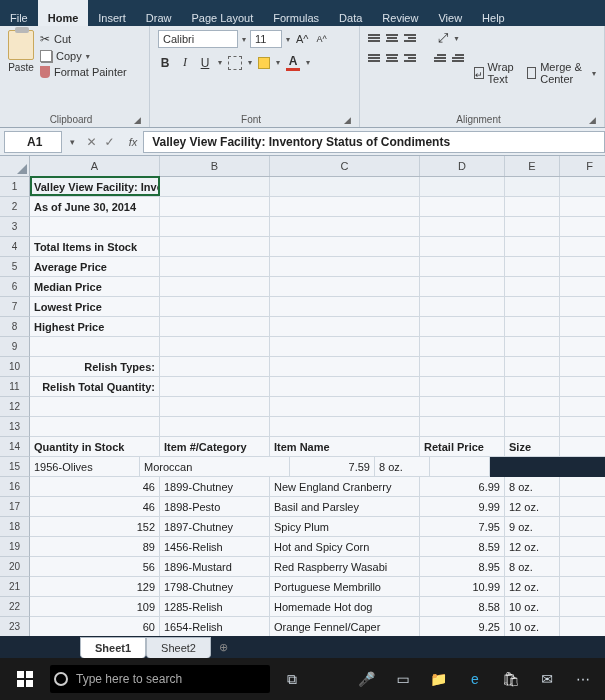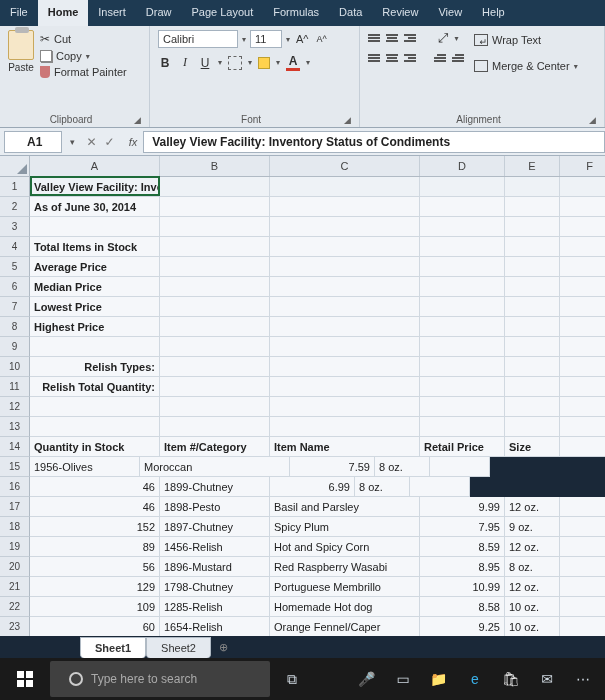--- a/index.html
+++ b/index.html
@@ -1,20 +1,20 @@
 <!DOCTYPE html>
 <html><head>
 <meta charset="utf-8">
 <style>
 * { box-sizing: border-box; margin: 0; padding: 0; font-family: 'Segoe UI', Tahoma, sans-serif; }
 body { width: 605px; height: 700px; background: #1a2838; overflow: hidden; position: relative; }
 
 
 .tab-bar { background: #1e3a52; display: flex; height: 26px; align-items: stretch; font-size: 11px; color: #d8e0e8; }
-.tab { padding: 6px 10px; cursor: pointer; }
+.tab { padding: 12px 10px; cursor: pointer; }
 .tab.active { background: #e8edf2; color: #222; font-weight: 600; }
 
 
 .ribbon { background: #e4e9ee; height: 102px; display: flex; border-bottom: 1px solid #9aa8b5; }
 .ribbon-group { border-right: 1px solid #c5ced7; padding: 4px 8px 2px 8px; display: flex; flex-direction: column; justify-content: space-between; }
 .group-label { font-size: 10px; color: #555; text-align: center; padding-top: 2px; }
 .group-body { flex: 1; display: flex; }
 
 .paste-col { display: flex; flex-direction: column; align-items: center; justify-content: flex-start; padding-right: 6px; }
 .paste-icon { width: 26px; height: 30px; background: #f6e7c8; border: 1px solid #c9a85c; border-radius: 2px; position: relative; }
@@ -87,21 +87,21 @@
 
 
 .sheet-tabs { position: absolute; bottom: 42px; left: 80px; display: flex; font-size: 11px; }
 .st { padding: 4px 14px; background: #e4e9ef; border: 1px solid #b0bac4; border-bottom: none; border-radius: 0 0 4px 4px; color: #333; cursor: pointer; }
 .st.active { background: #fff; font-weight: 600; }
 .st.add { background: transparent; border: none; color: #888; padding: 4px 8px; }
 
 
 .taskbar { position: absolute; bottom: 0; left: 0; right: 0; height: 42px; background: #1a1a1a; display: flex; align-items: center; padding: 0 8px; gap: 8px; }
 .win-btn { width: 34px; height: 34px; display: flex; align-items: center; justify-content: center; color: #fff; font-size: 16px; cursor: pointer; }
-.search-box { flex: 0 0 220px; height: 36px; background: #404040; border-radius: 2px; display: flex; align-items: center; padding: 0 19px; color: #aaa; font-size: 12px; gap: 8px; }
+.search-box { flex: 0 0 220px; height: 28px; background: #000000; border-radius: 2px; display: flex; align-items: center; padding: 0 4px; color: #aaa; font-size: 12px; gap: 8px; }
 .circle { width: 14px; height: 14px; border: 2px solid #ccc; border-radius: 50%; }
 .tb-icon { width: 28px; height: 28px; display: flex; align-items: center; justify-content: center; cursor: pointer; color: #cfd8e0; font-size: 14px; }
 .tb-spacer { flex: 1; }
 .edge { color: #3ab0e8; }
 .store { color: #e8e8e8; }
 </style>
 </head>
 <body>
 
 <div class="tab-bar">
@@ -221,21 +221,21 @@
               <span></span>
               <span></span>
             </div>
           <div class="indent-ic">
               <span></span>
               <span></span>
               <span></span>
             </div>
         </div>
       </div>
-      <div style="display:flex;flex-direction:column;gap:14px;padding-top:4px">
+      <div style="display:flex;flex-direction:row;gap:8px;padding-top:4px">
         <div class="wrap-row">
             <span class="wrap-ic"></span>
             <span>Wrap Text</span>
           </div>
         <div class="wrap-row">
             <span class="merge-ic"></span>
             <span>Merge &amp; Center</span>
             <span class="tri">▾</span>
           </div>
       </div>
@@ -401,20 +401,21 @@
           <div class="cell w-b">1956-Olives</div>
           <div class="cell w-c">Moroccan</div>
           <div class="cell w-d right">7.59</div>
           <div class="cell w-e">8 oz.</div>
           <div class="cell w-f"></div>
         </div>
         <div class="row">
           <div class="rh">16</div>
           <div class="cell w-a right">46</div>
           <div class="cell w-b">1899-Chutney</div>
+          <div class="cell w-c">New England Cranberry</div>
           <div class="cell w-d right">6.99</div>
           <div class="cell w-e">8 oz.</div>
           <div class="cell w-f"></div>
         </div>
         <div class="row">
           <div class="rh">17</div>
           <div class="cell w-a right">46</div>
           <div class="cell w-b">1898-Pesto</div>
           <div class="cell w-c">Basil and Parsley</div>
           <div class="cell w-d right">9.99</div>

